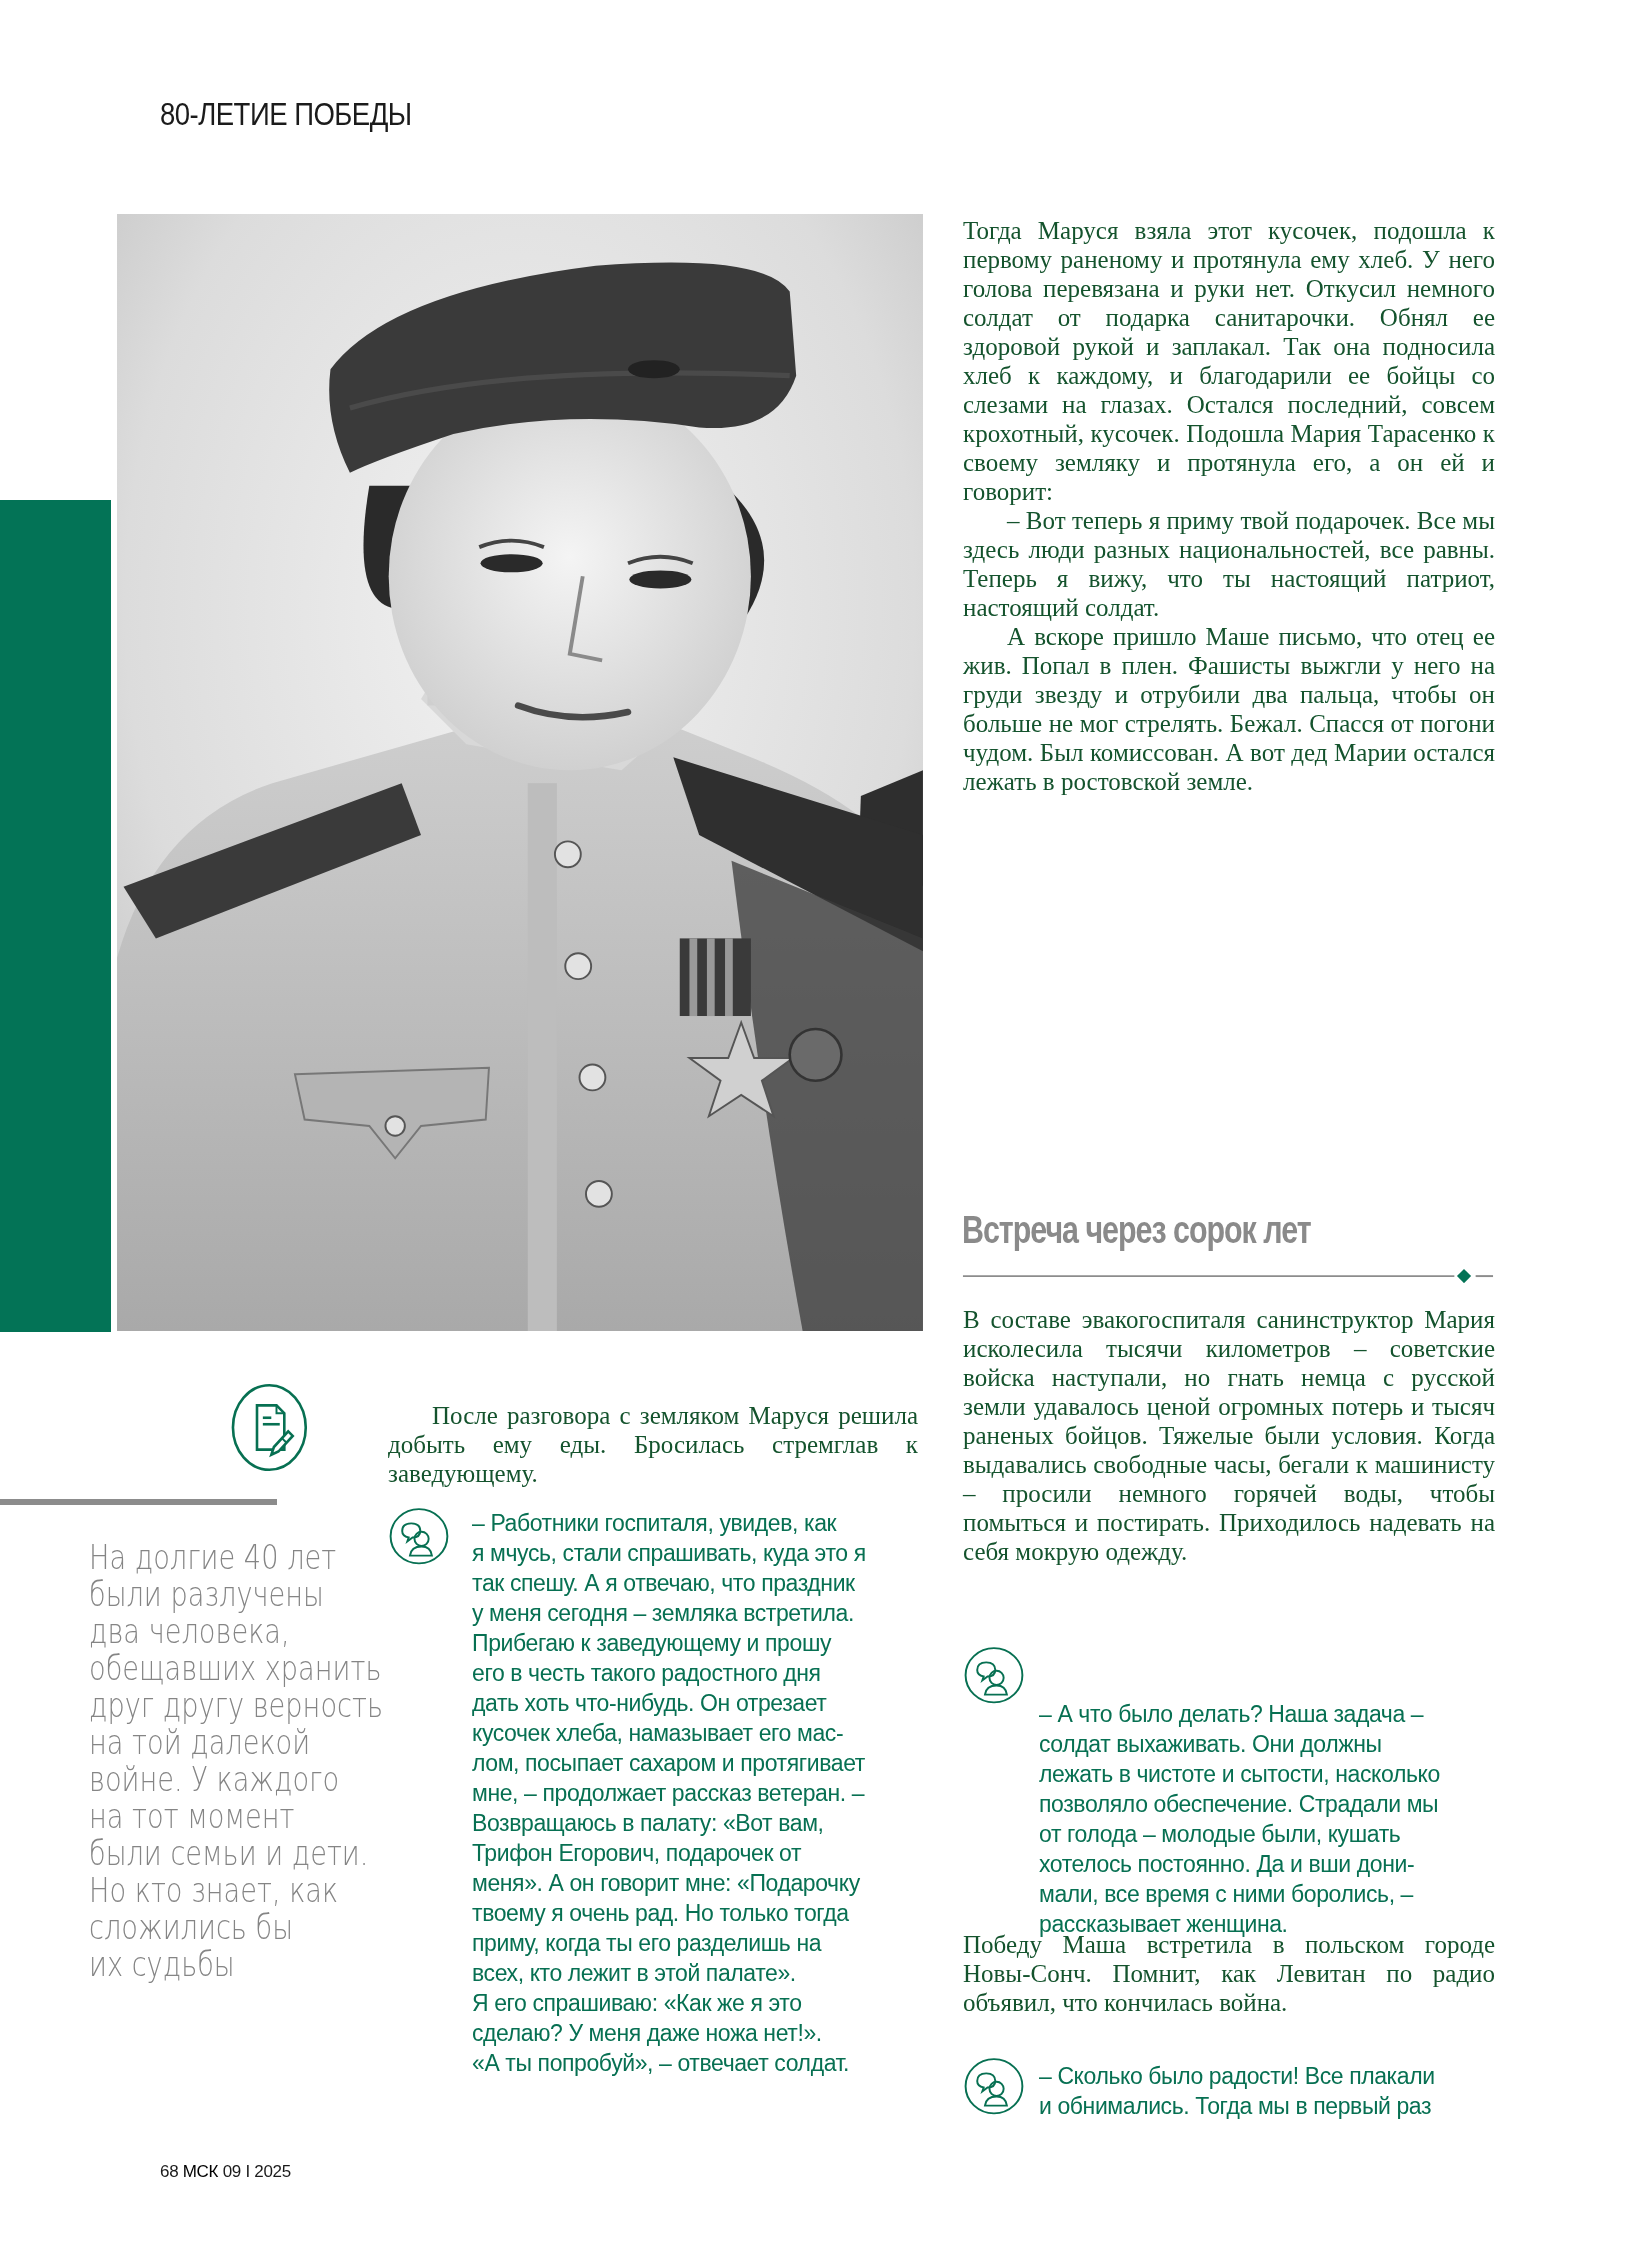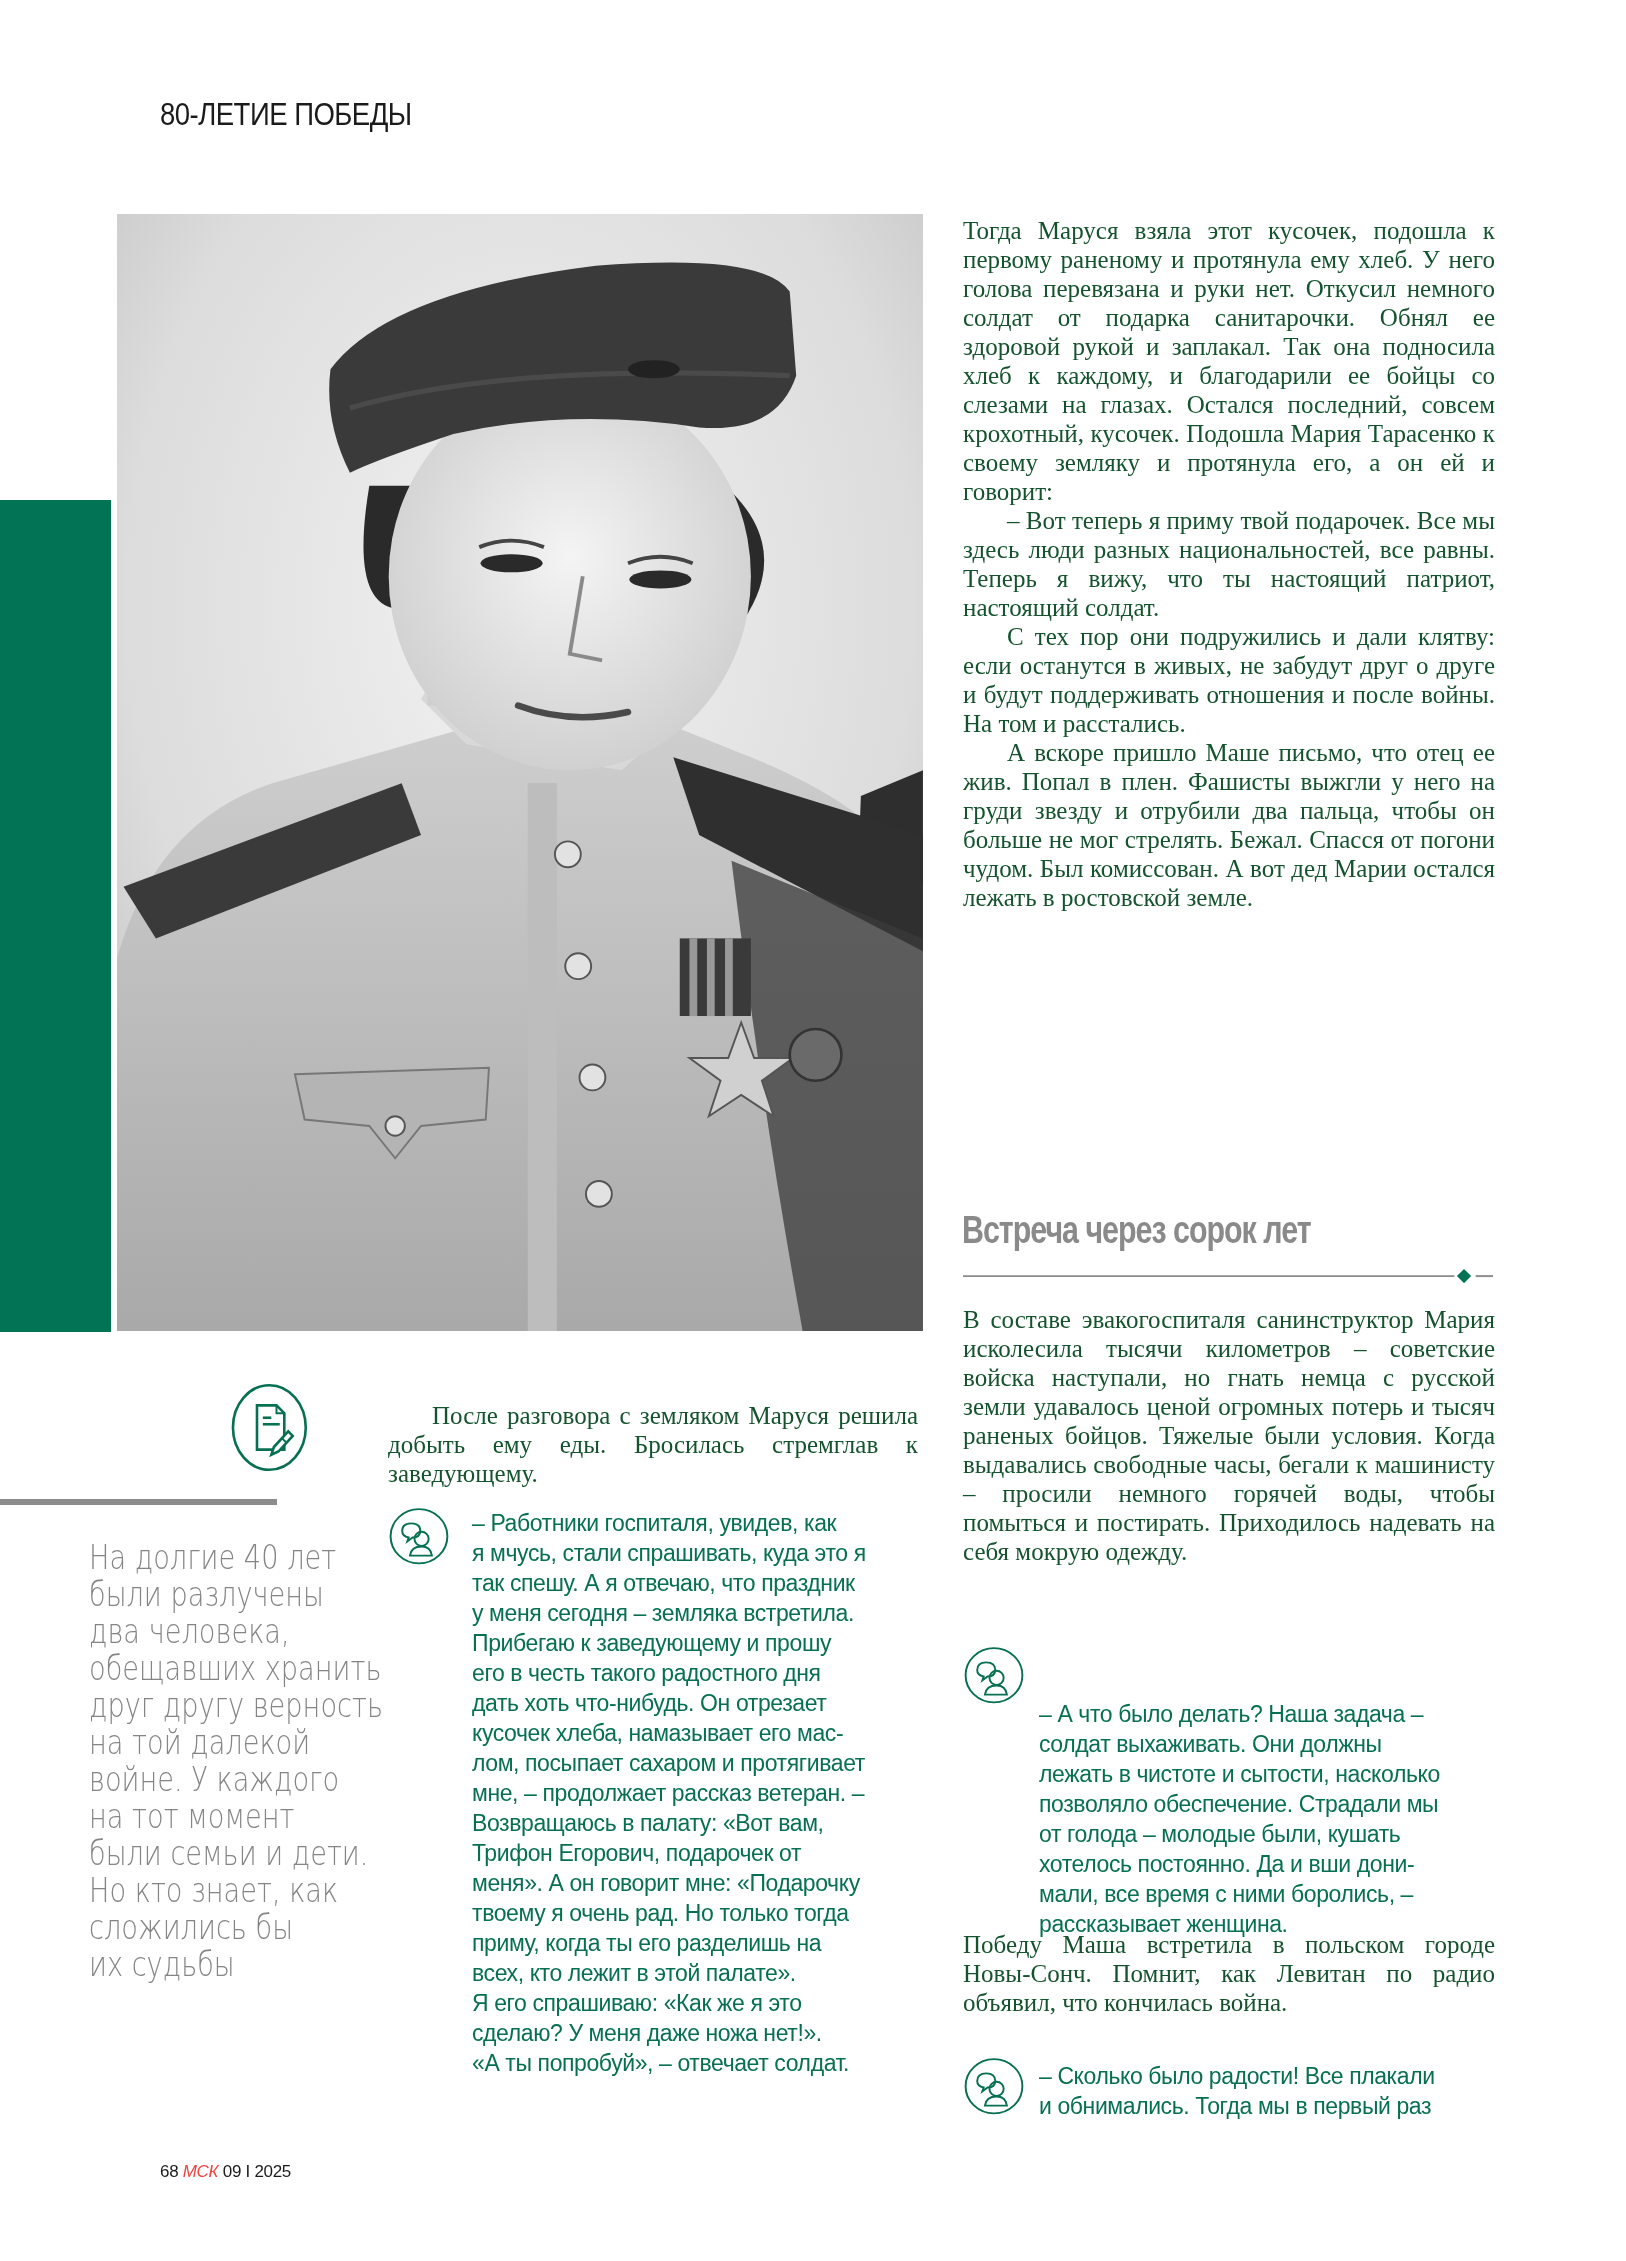--- a/index.html
+++ b/index.html
@@ -44,21 +44,21 @@
     font-family: "DejaVu Sans", sans-serif; font-weight: 300;
     font-size: 34px; line-height: 37px; color: #858585;
     transform: scaleX(0.8); transform-origin: left top; white-space: nowrap;
   }
   .pull-quote div { margin: 0; }
   .footer {
     left: 160px; top: 2162px;
     font-family: "Liberation Sans", sans-serif; font-size: 17px; color: #1b1b1b;
     white-space: nowrap; letter-spacing: -0.3px;
   }
-  .footer .brand { color: #ef4444; font-style: italic; }
+  .footer .brand { color: #000000; }
 </style>
 </head>
 <body>
 
 <div class="abs section-label">80-ЛЕТИЕ ПОБЕДЫ</div>
 
 <div class="abs green-bar"></div>
 
 <div class="abs photo">
   <svg width="806" height="1117" viewBox="0 0 1246 1727">
@@ -126,21 +126,20 @@
 
     <path d="M330 240 Q 420 120 740 80 Q 1000 60 1040 120 L 1050 250 Q 1020 340 900 330 Q 700 300 520 340 Q 400 380 360 400 Q 320 320 330 240 Z" fill="#3a3a3a"></path>
     <path d="M360 300 Q 600 230 1040 250" stroke="#555" stroke-width="8" fill="none" opacity="0.6"></path>
     <ellipse cx="830" cy="240" rx="40" ry="14" fill="#222"></ellipse>
   </svg>
 </div>
 
 <div class="abs serif-col right-col right-top">
   <p>Тогда Маруся взяла этот кусочек, подошла к первому раненому и протянула ему хлеб. У него голова перевязана и руки нет. Откусил немного солдат от подарка санитарочки. Обнял ее здоровой рукой и заплакал. Так она подносила хлеб к каждому, и благодарили ее бойцы со слезами на глазах. Остался последний, совсем крохотный, кусочек. Подошла Мария Тарасенко к своему земляку и протянула его, а он ей и говорит:</p>
   <p class="ind">– Вот теперь я приму твой подарочек. Все мы здесь люди разных национальностей, все равны. Теперь я вижу, что ты настоящий патриот, настоящий солдат.</p>
-  <p class="ind">С тех пор они подружились и дали клятву: если останутся в живых, не забудут друг о друге и будут поддерживать отношения и после войны. На том и расстались.</p>
   <p class="ind">А вскоре пришло Маше письмо, что отец ее жив. Попал в плен. Фашисты выжгли у него на груди звезду и отрубили два пальца, чтобы он больше не мог стрелять. Бежал. Спасся от погони чудом. Был комиссован. А вот дед Марии остался лежать в ростовской земле.</p>
 </div>
 
 <div class="abs sec-head">Встреча через сорок лет</div>
 <div class="abs divider">
   <svg width="532" height="14.2" viewBox="0 0 822 22">
     <line x1="0" y1="11" x2="762" y2="11" stroke="#8c8c8c" stroke-width="3"></line>
     <polygon points="777,0 788,11 777,22 766,11" fill="#037356"></polygon>
     <line x1="795" y1="11" x2="822" y2="11" stroke="#8c8c8c" stroke-width="3"></line>
   </svg>

